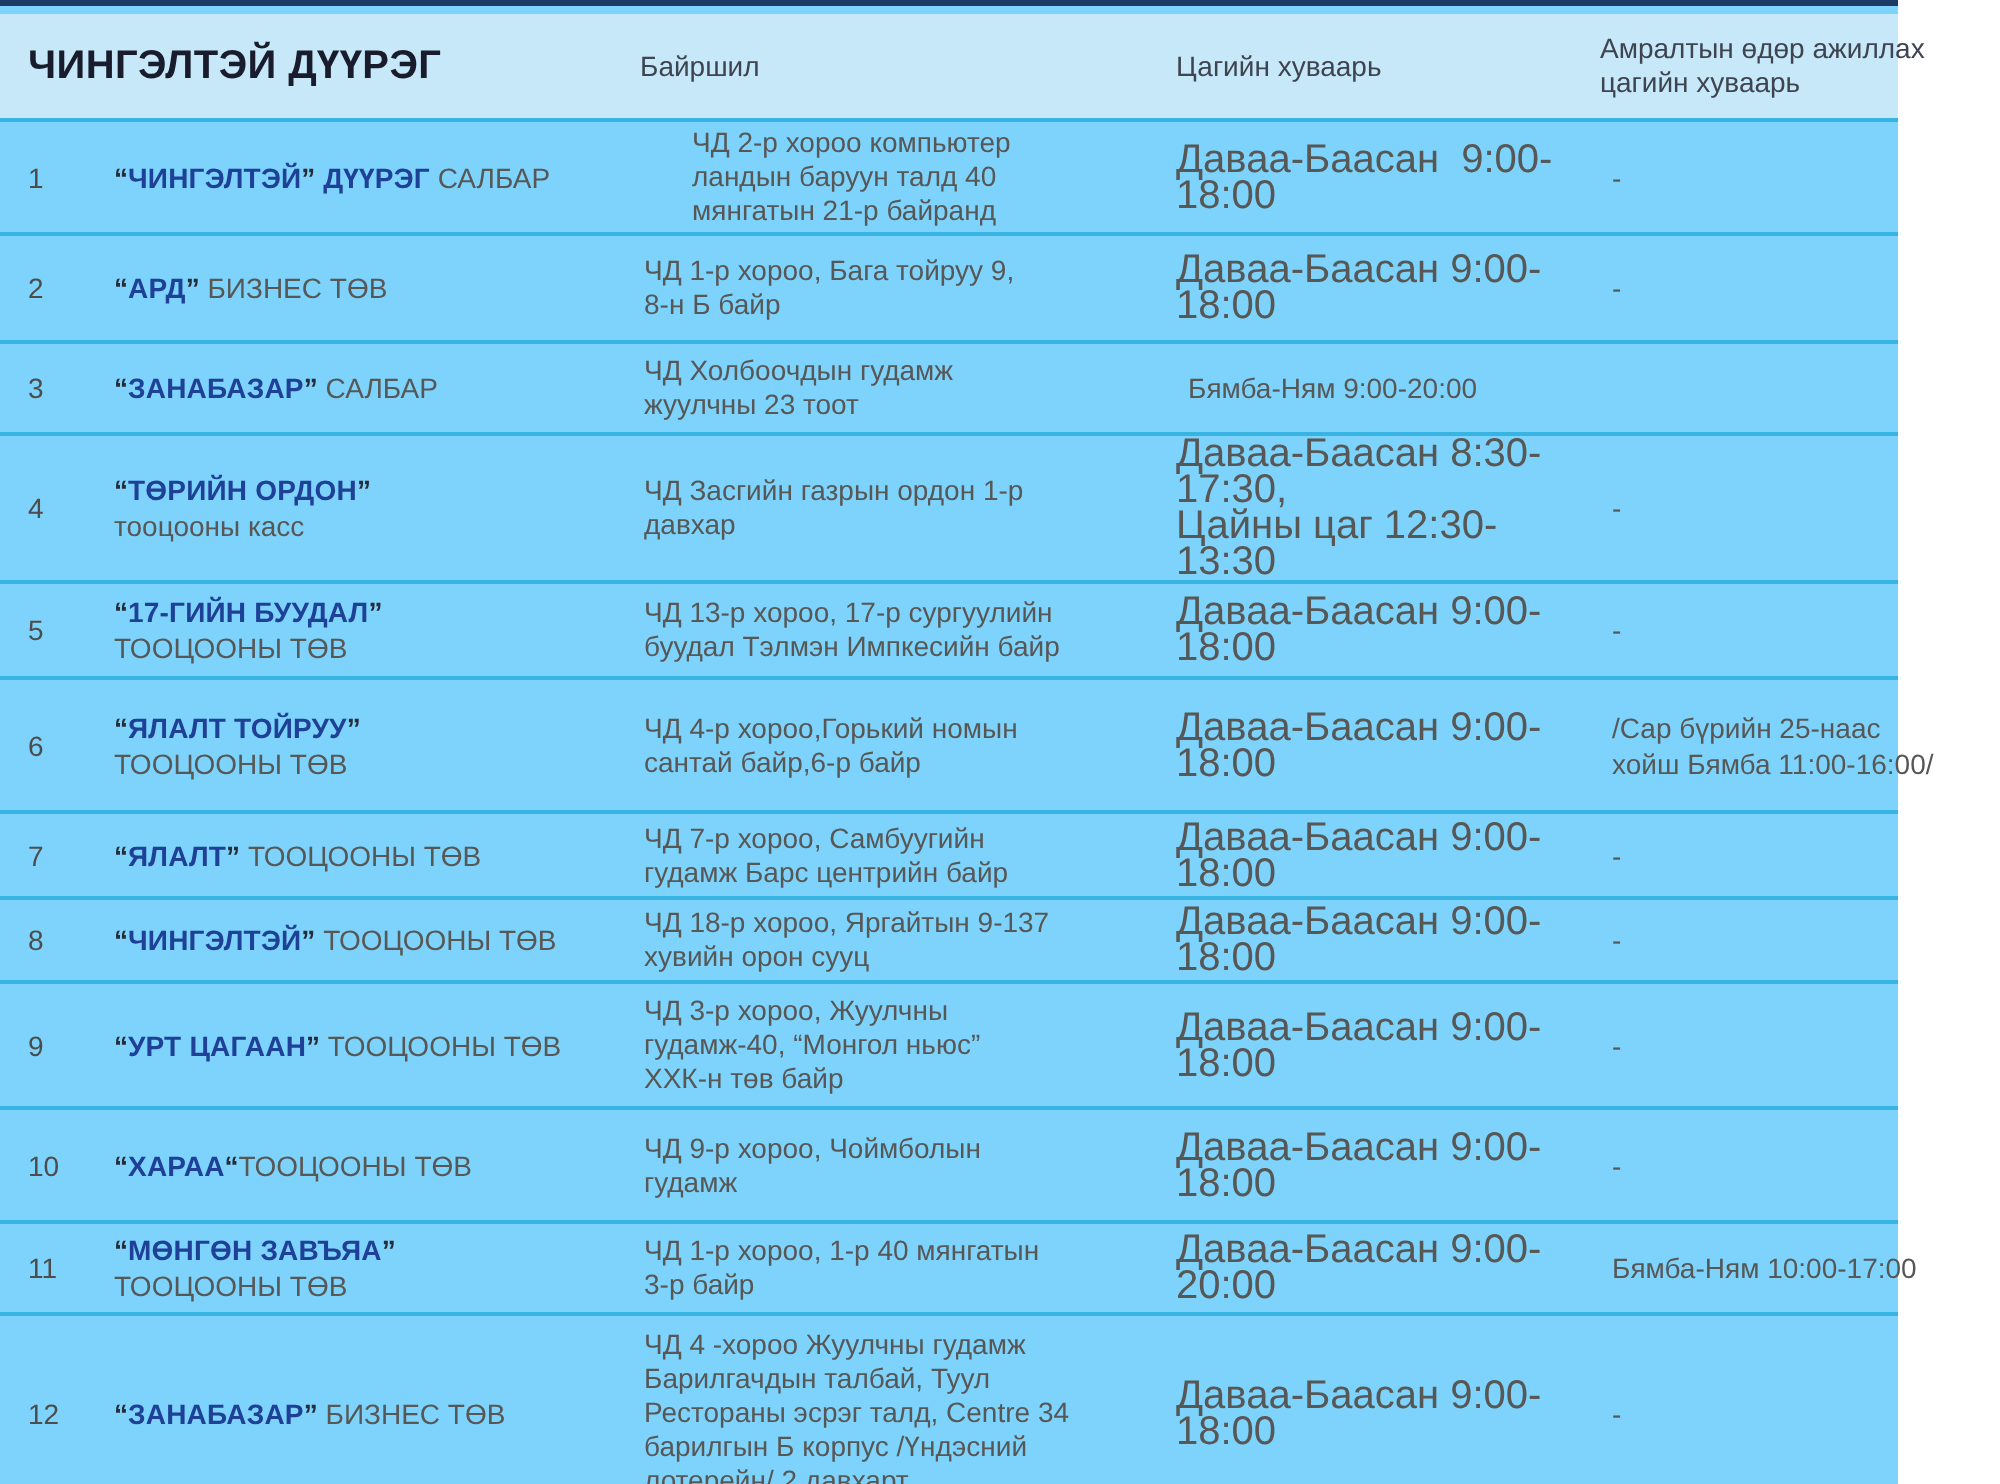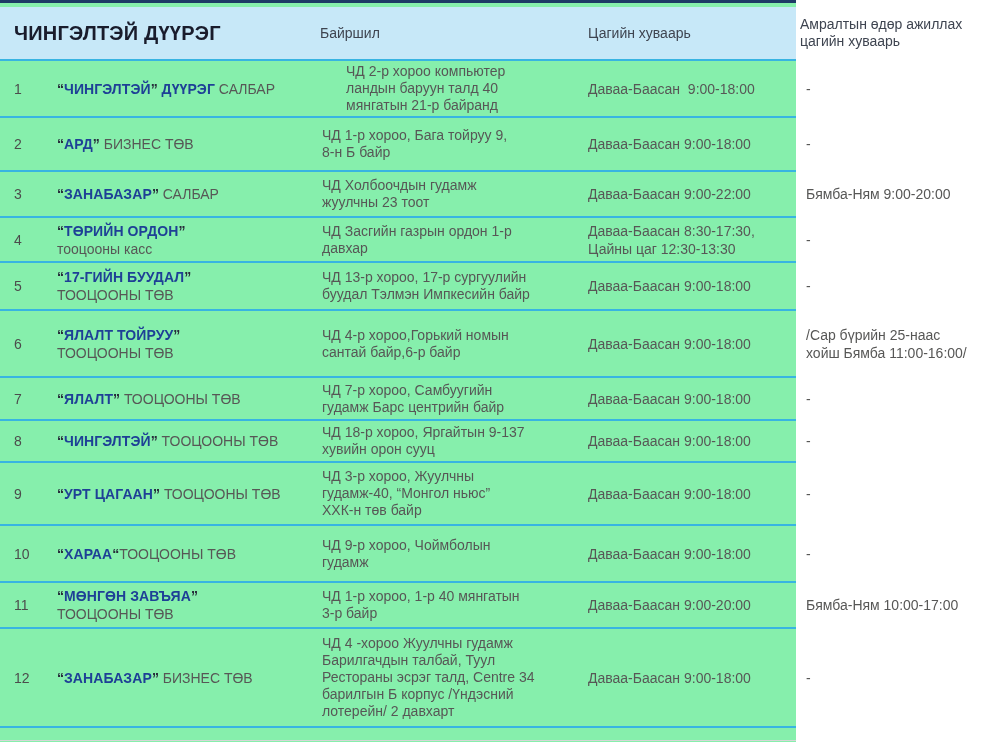--- a/index.html
+++ b/index.html
@@ -2,21 +2,21 @@
 <html><head>
 <meta charset="utf-8">
 <style>
   * { box-sizing: border-box; }
   html, body { margin: 0; padding: 0; background: #ffffff; }
   body {
     width: 1000px; height: 742px; overflow: hidden;
     font-family: "Liberation Sans", sans-serif;
     -webkit-font-smoothing: antialiased;
   }
-  .page { width: 796px; height: 742px; position: relative; background: #86efac; }
+  .page { width: 949px; height: 742px; position: relative; background: #7dd3fc; }
 
   .top-line { height: 3px; width: 100%; }
 
   .table-header {
     margin-top: 4px;
     height: 54px;
     display: grid;
     grid-template-columns: 55px 265px 268px 212px 200px;
     align-items: center;
   }
@@ -43,21 +43,21 @@
   .cell-name { padding-left: 2px; padding-right: 14px; font-size: 14px; line-height: 18px; }
   .name-quote { font-weight: bold; }
   .name-blue  { font-weight: bold; letter-spacing: 0.1px; }
   .name-gray  { font-weight: normal; }
   .cell-loc {
     padding-left: 2px; padding-right: 8px;
     font-size: 14px; line-height: 17px;
     white-space: pre-line;
   }
   .cell-sched {
-    font-size: 14px; line-height: 18px;
+    font-size: 20px; line-height: 18px;
     white-space: pre-wrap;
     padding-right: 6px;
   }
   .cell-week {
     padding-left: 6px; padding-right: 2px;
     font-size: 14px; line-height: 18px;
     white-space: pre-line;
   }
   .bottom-strip { height: 13px; }
 </style>
@@ -94,21 +94,20 @@
 8-н Б байр</div>
     <div class="cell-sched" style="color: rgb(87, 87, 86);">Даваа-Баасан 9:00-18:00</div>
     <div class="cell-week" style="color: rgb(87, 87, 86);">-</div>
   </div>
 
   <div class="row" style="min-height: 46px; border-bottom: 2px solid rgb(56, 180, 226);">
     <div class="cell-num" style="color: rgb(76, 76, 76);">3</div>
     <div class="cell-name"><span class="name-quote" style="color: rgb(39, 44, 58);">“</span><span class="name-blue" style="color: rgb(30, 64, 150);">ЗАНАБАЗАР</span><span class="name-quote" style="color: rgb(39, 44, 58);">”</span> <span class="name-gray" style="color: rgb(87, 87, 86);">САЛБАР</span></div>
     <div class="cell-loc" style="color: rgb(87, 87, 86);">ЧД Холбоочдын гудамж
 жуулчны 23 тоот</div>
-    <div class="cell-sched" style="color: rgb(87, 87, 86);">Даваа-Баасан 9:00-22:00</div>
     <div class="cell-week" style="color: rgb(87, 87, 86);">Бямба-Ням 9:00-20:00</div>
   </div>
 
   <div class="row" style="min-height: 45px; border-bottom: 2px solid rgb(56, 180, 226);">
     <div class="cell-num" style="color: rgb(76, 76, 76);">4</div>
     <div class="cell-name"><span class="name-quote" style="color: rgb(39, 44, 58);">“</span><span class="name-blue" style="color: rgb(30, 64, 150);">ТӨРИЙН ОРДОН</span><span class="name-quote" style="color: rgb(39, 44, 58);">”</span><br><span class="name-gray" style="color: rgb(87, 87, 86);">тооцооны касс</span></div>
     <div class="cell-loc" style="color: rgb(87, 87, 86);">ЧД Засгийн газрын ордон 1-р
 давхар</div>
     <div class="cell-sched" style="color: rgb(87, 87, 86);">Даваа-Баасан 8:30-17:30,
 Цайны цаг 12:30-13:30</div>

